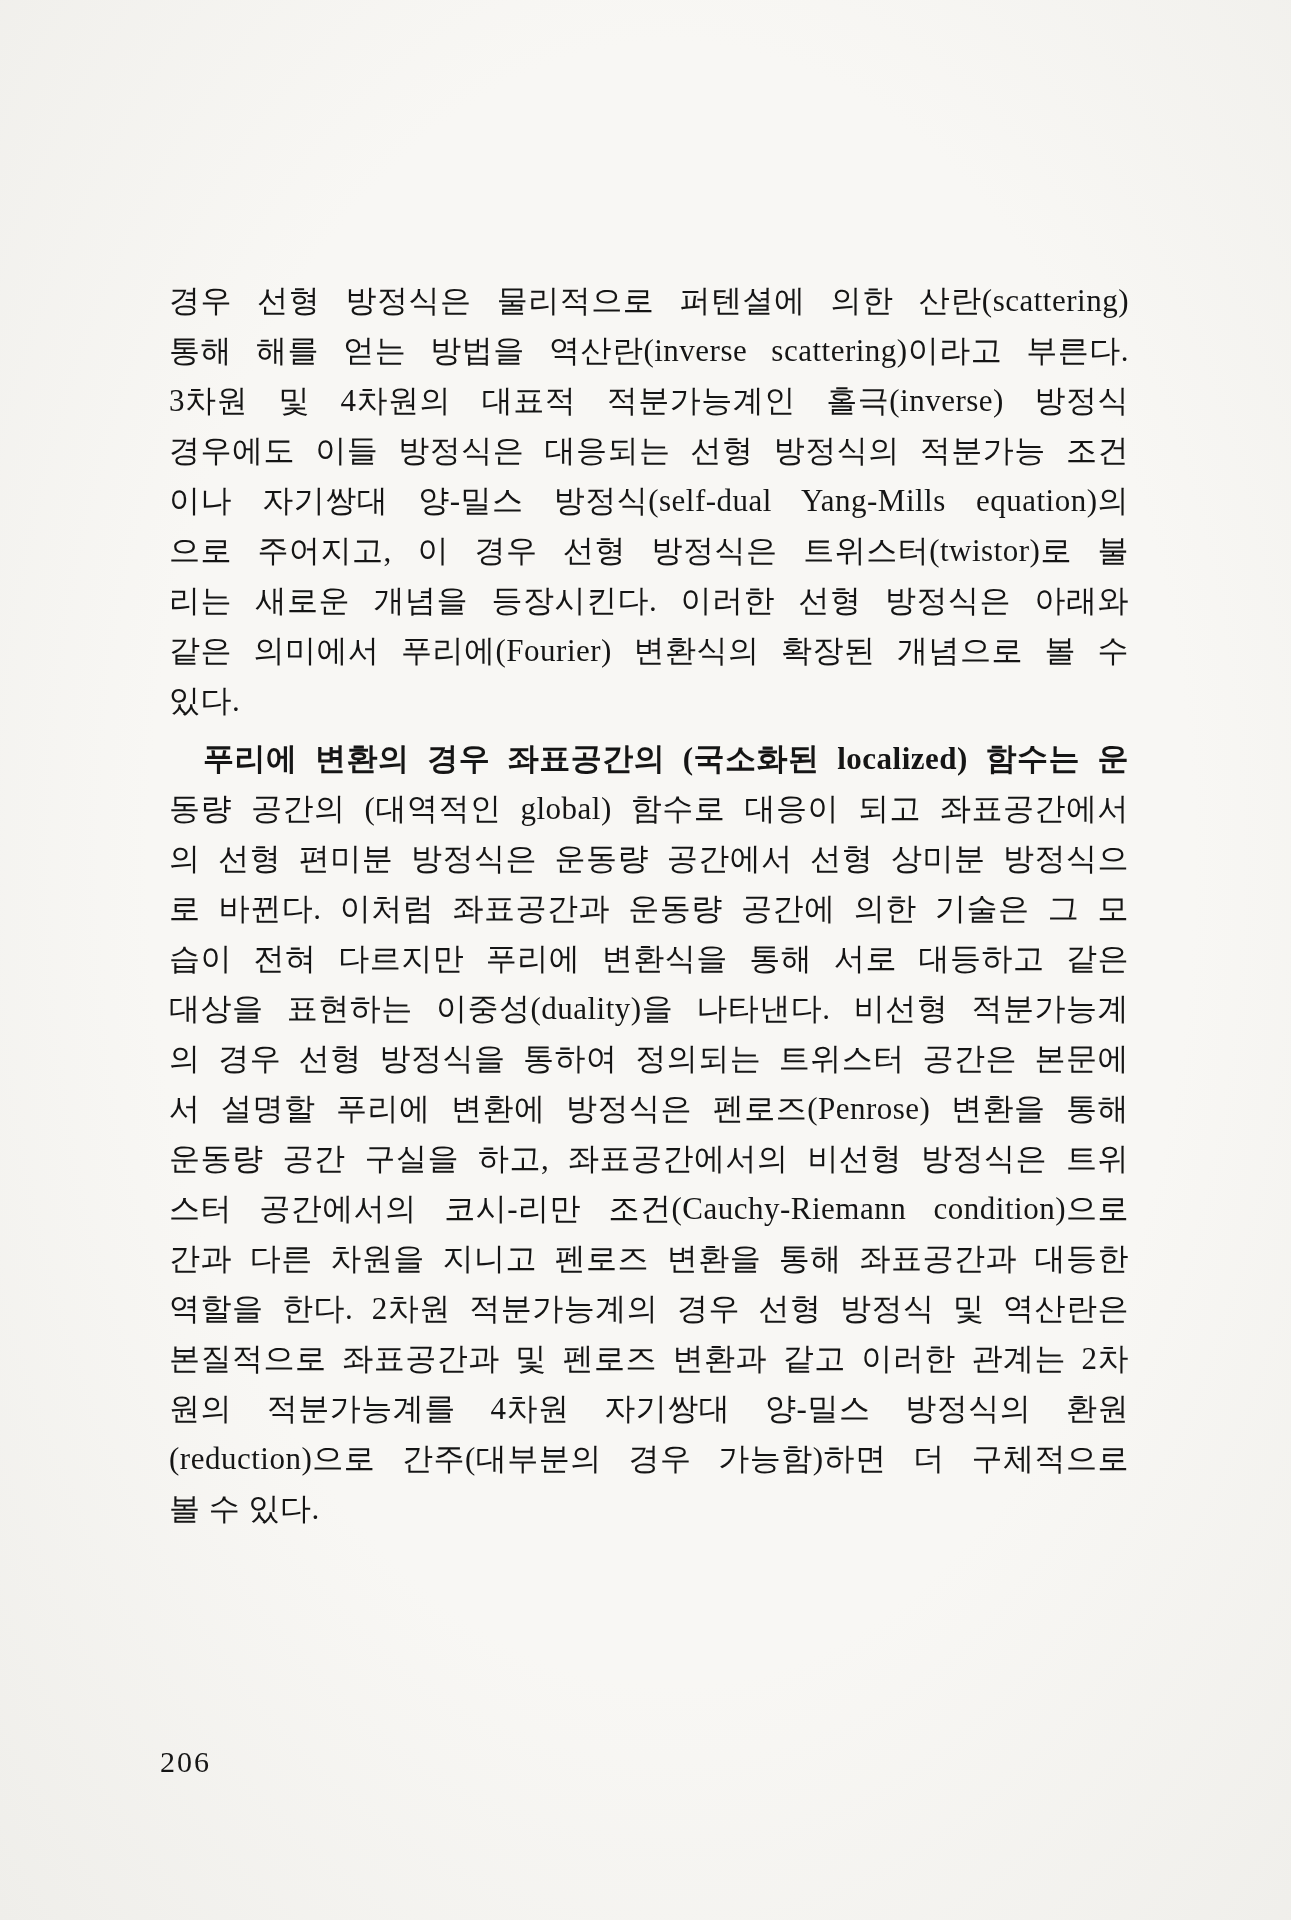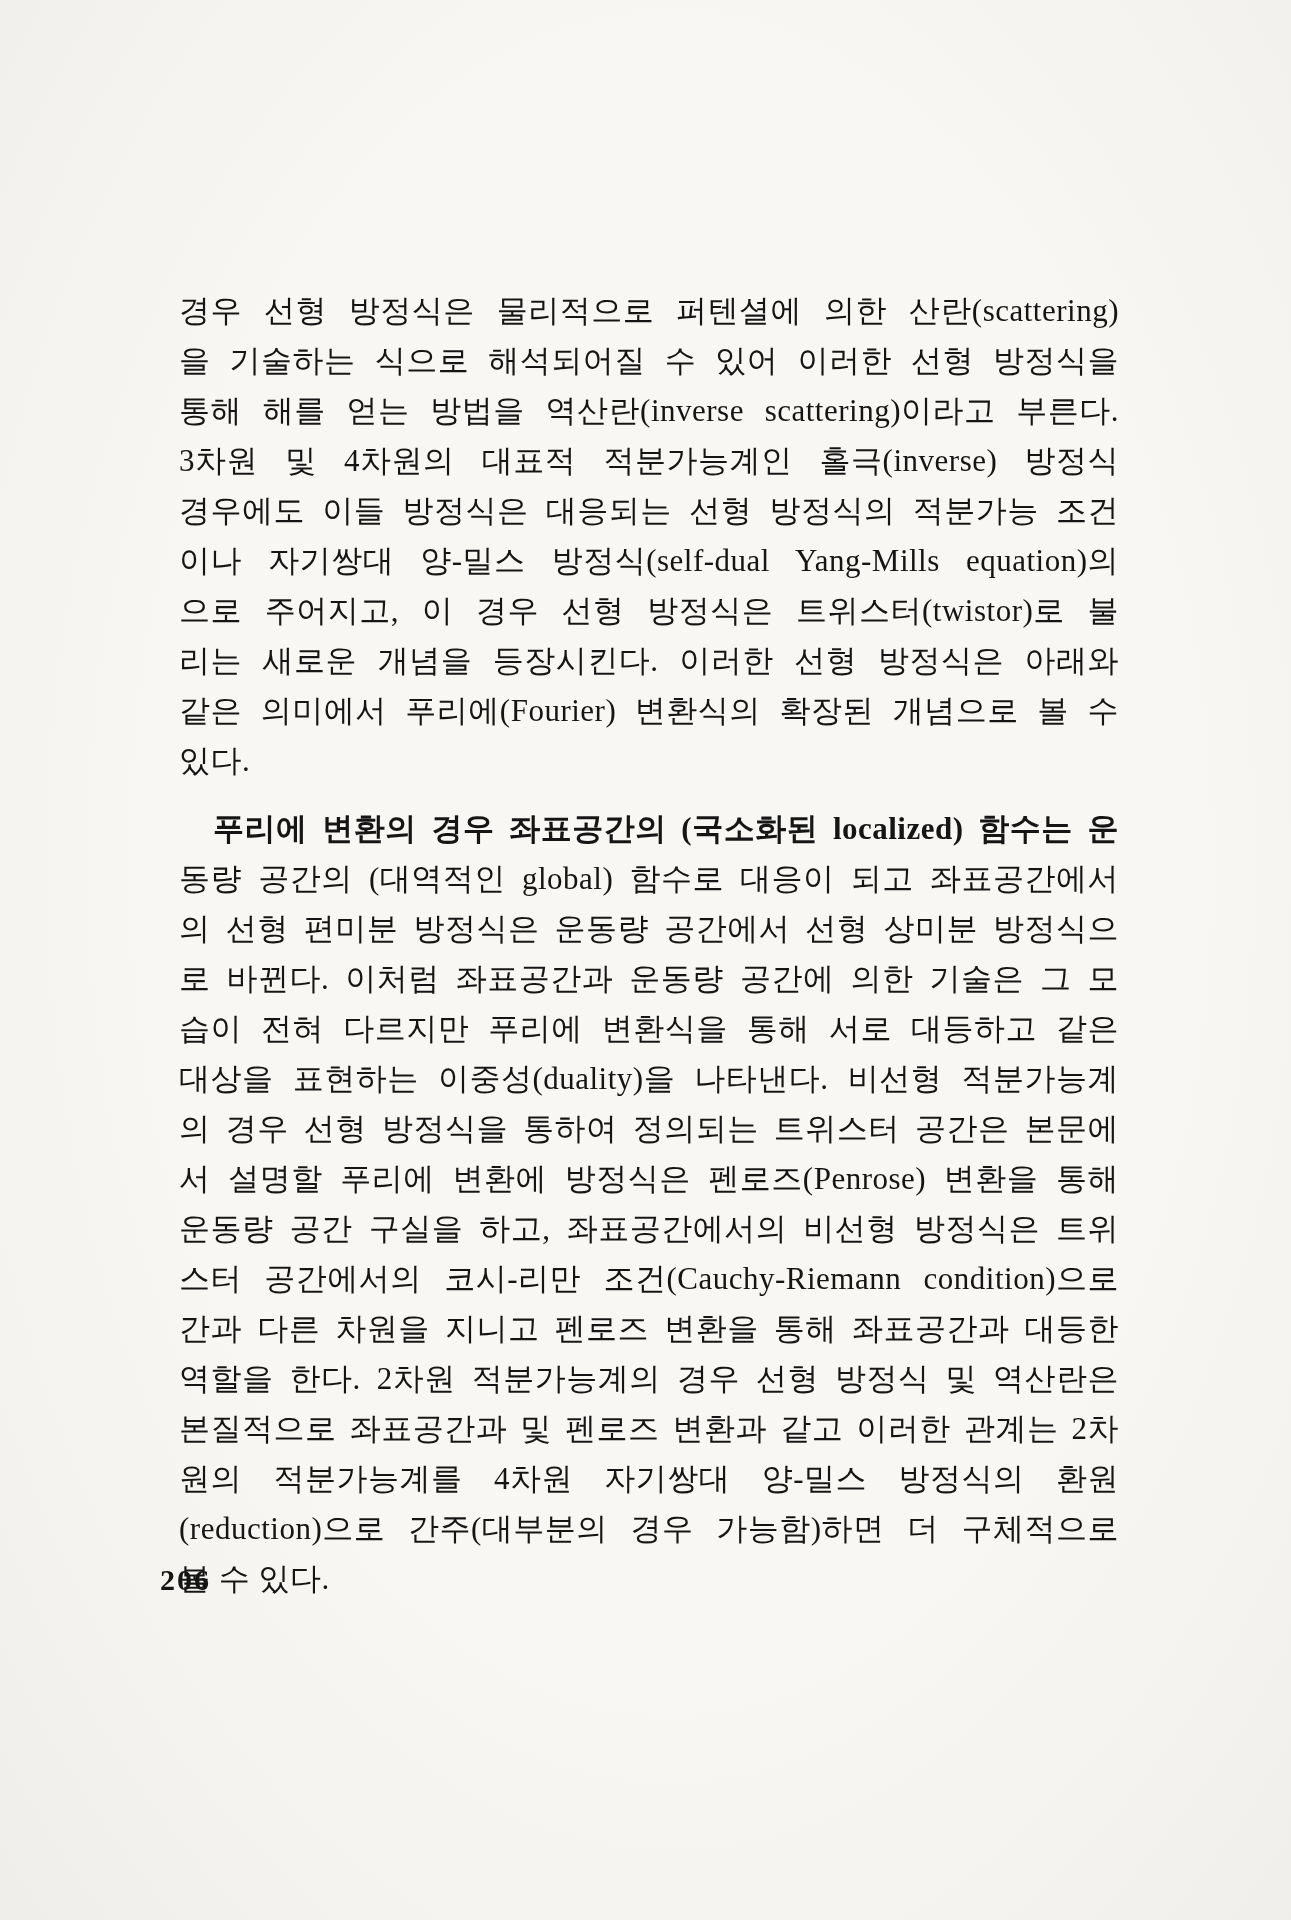--- a/index.html
+++ b/index.html
@@ -19,21 +19,21 @@
     position: absolute;
     inset: 0;
   }
   .text-block {
     position: absolute;
     left: 161px;
     top: 268px;
     width: 976px;
   }
   .paragraph {
-    margin: 18px;
+    margin: 8px;
   }
   .line {
     height: 50px;
     line-height: 50px;
     font-size: 31px;
     letter-spacing: 0.5px;
     text-align: justify;
     text-align-last: justify;
     text-justify: inter-word;
     white-space: normal;
@@ -41,35 +41,34 @@
   .line.para-end {
     text-align-last: left;
   }
   .line.indent {
     text-indent: 34px;
     font-weight: bold;
   }
   .page-number {
     position: absolute;
     left: 160px;
-    top: 1560px;
+    top: 1742px;
     font-size: 30px;
-    font-weight: bold;
+    font-weight: normal;
     letter-spacing: 2px;
     line-height: 40px;
   }
 </style>
 </head>
 <body style="color: rgb(21, 21, 21);">
 
 <div class="scan-page">
   <div class="text-block">
       <div class="paragraph">
         <div class="line">경우 선형 방정식은 물리적으로 퍼텐셜에 의한 산란(scattering)</div>
-        <div class="line">을 기술하는 식으로 해석되어질 수 있어 이러한 선형 방정식을</div>
         <div class="line">통해 해를 얻는 방법을 역산란(inverse scattering)이라고 부른다.</div>
         <div class="line">3차원 및 4차원의 대표적 적분가능계인 홀극(inverse) 방정식</div>
         <div class="line">경우에도 이들 방정식은 대응되는 선형 방정식의 적분가능 조건</div>
         <div class="line">이나 자기쌍대 양-밀스 방정식(self-dual Yang-Mills equation)의</div>
         <div class="line">으로 주어지고, 이 경우 선형 방정식은 트위스터(twistor)로 불</div>
         <div class="line">리는 새로운 개념을 등장시킨다. 이러한 선형 방정식은 아래와</div>
         <div class="line">같은 의미에서 푸리에(Fourier) 변환식의 확장된 개념으로 볼 수</div>
         <div class="line para-end">있다.</div>
       </div>
       <div class="paragraph">

